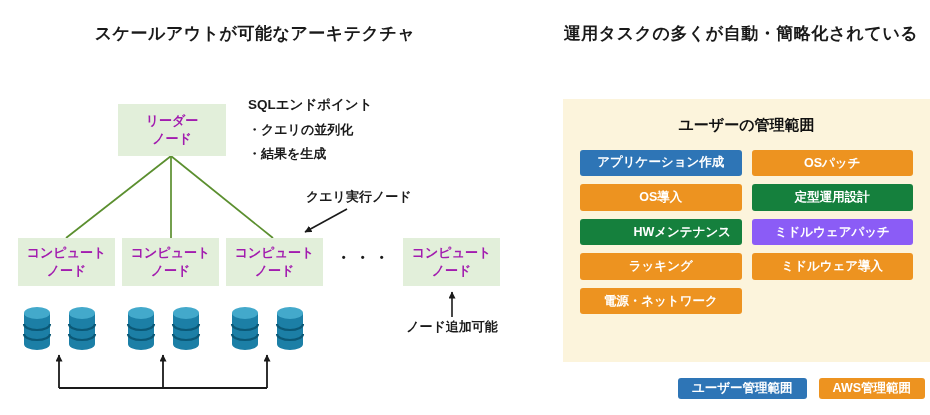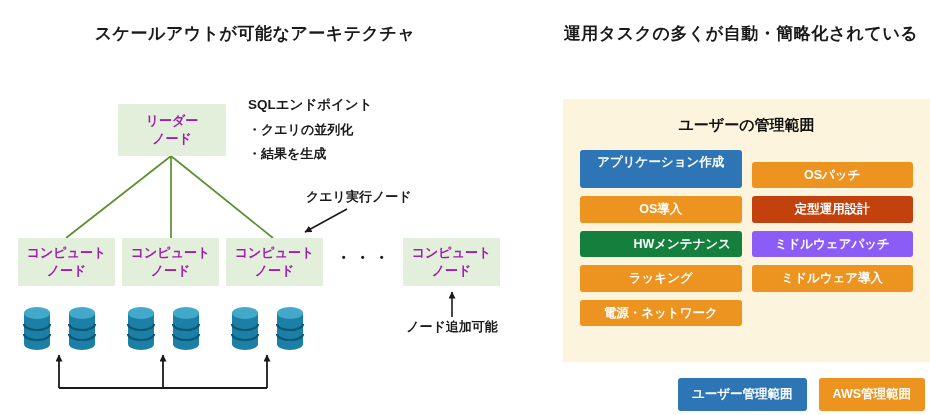--- a/index.html
+++ b/index.html
@@ -33,21 +33,21 @@
   .db-group{position:absolute;top:306px;display:flex;gap:15px}
   .g1{left:22px}.g2{left:126px}.g3{left:230px}
   .db{width:30px;height:46px;display:block}
 
   .panel{position:absolute;left:563px;top:99px;width:367px;height:263px;background:#FCF4DC}
   .panel-title{text-align:center;font-size:15px;padding-top:17px;color:#111}
   .task-grid{display:grid;grid-template-columns:1fr 1fr;column-gap:10px;row-gap:8px;padding:15px 17px 0}
   .task{color:#fff;font-size:12.5px;text-align:center;padding:6px 2px;border-radius:3px;line-height:1.15}
 
   .legend{position:absolute;left:678px;top:378px;display:flex;gap:12px}
-  .legend-item{color:#fff;font-size:12.5px;text-align:center;padding:8px 14px;border-radius:3px;white-space:nowrap}
+  .legend-item{color:#fff;font-size:12.5px;text-align:center;padding:2px 14px;border-radius:3px;white-space:nowrap}
 </style>
 </head>
 <body>
 
 <div class="canvas">
 
   <h1 class="title left-title">スケールアウトが可能なアーキテクチャ</h1>
   <h1 class="title right-title">運用タスクの多くが自動・簡略化されている</h1>
 
   <svg class="overlay" viewBox="0 0 930 415">
@@ -135,23 +135,23 @@
       <ellipse cx="15" cy="7" rx="13" ry="6" fill="#43A9CB"></ellipse>
       <path d="M2 18 a13 6 0 0 0 26 0" fill="none" stroke="#0B5876" stroke-width="2.2"></path>
       <path d="M2 28 a13 6 0 0 0 26 0" fill="none" stroke="#0B5876" stroke-width="2.2"></path>
     </svg>
   </div>
 
   <div class="panel">
     <div class="panel-title">ユーザーの管理範囲</div>
     <div class="task-grid">
       <div class="task" style="background: rgb(46, 117, 182); font-family: Liberation Mono, monospace;">アプリケーション作成</div>
-      <div class="task" style="background: rgb(237, 147, 32); margin-top: 12px;">OSパッチ</div>
+      <div class="task" style="background: rgb(237, 147, 32);">OSパッチ</div>
       <div class="task" style="background: rgb(237, 147, 32);">OS導入</div>
-      <div class="task" style="background: #c2410c;">定型運用設計</div>
+      <div class="task" style="background: #15803d;">定型運用設計</div>
       <div class="task" style="background: #15803d; padding-left: 45px;">HWメンテナンス</div>
       <div class="task" style="background: #8b5cf6;">ミドルウェアパッチ</div>
       <div class="task" style="background: rgb(237, 147, 32);">ラッキング</div>
       <div class="task" style="background: rgb(237, 147, 32);">ミドルウェア導入</div>
       <div class="task" style="background: rgb(237, 147, 32);">電源・ネットワーク</div>
     </div>
   </div>
 
   <div class="legend">
     <div class="legend-item" style="background: rgb(46, 117, 182);">ユーザー管理範囲</div>

